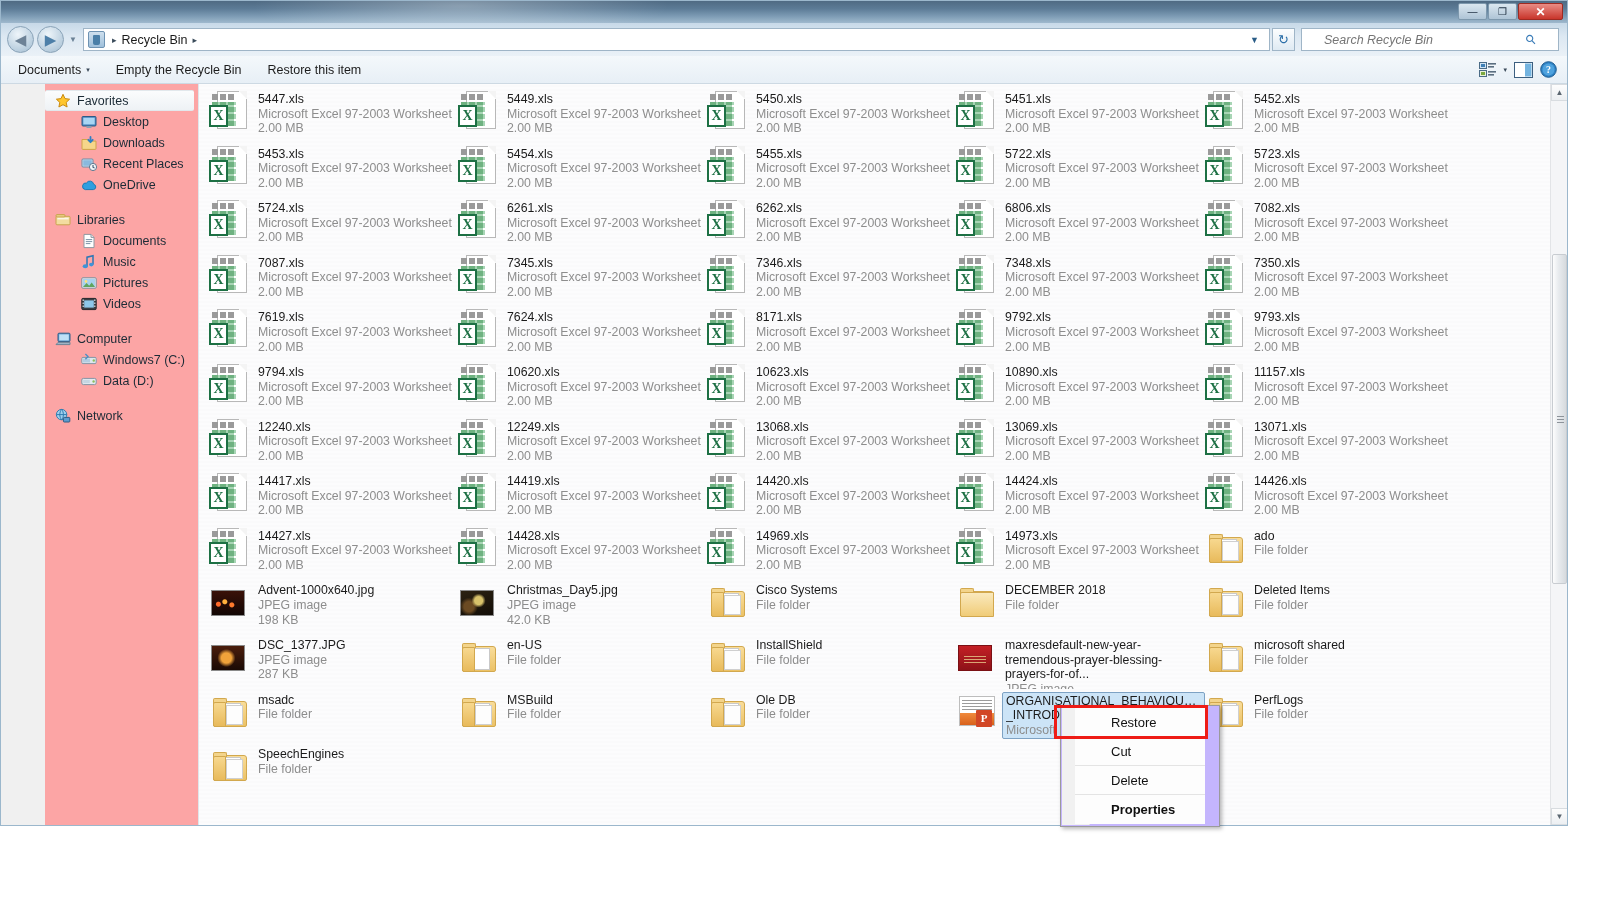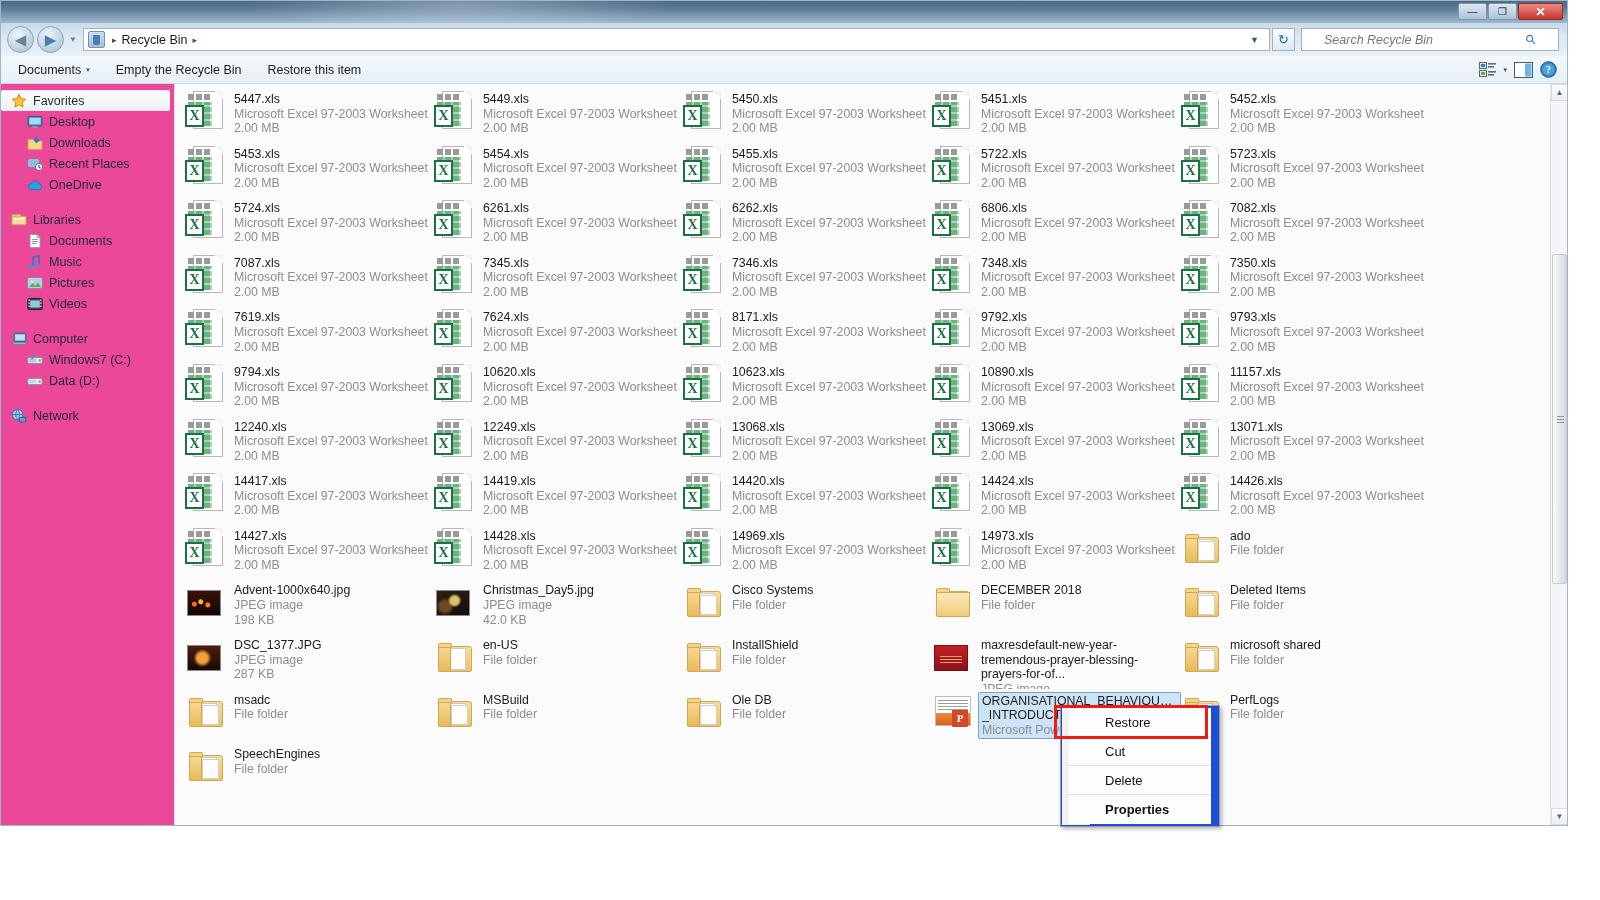--- a/index.html
+++ b/index.html
@@ -110,30 +110,30 @@
   .caret { font-size:7px; color:#3b4a5a; }
 
   
   #bodyarea {
     position:absolute; left:0; top:83px; right:0; bottom:0;
     display:flex;
   }
 
   
   #navpane {
-    width:174px; background:#ec4899;
+    width:154px; background:#fca5a5;
     border-right:1px solid #dfe6eb;
-    padding-top:6px; overflow:hidden; flex:none;
+    padding-top:6px; overflow:hidden; flex:none;margin-left:44px;
   }
   .navitem {
     height:21px; display:flex; align-items:center;
     font-size:12.5px; color:#1c2b36; padding-left:10px; gap:6px;
     white-space:nowrap;
   }
-  .navitem.lvl2 { padding-left:26px; }
+  .navitem.lvl2 { padding-left:36px; }
   .navitem.selected {
     background:linear-gradient(180deg,#fbfcfd,#eef2f5);
     border-top:1px solid #e2e8ec; border-bottom:1px solid #e2e8ec;
     border-radius:2px; margin-right:4px;
   }
   .navgap { height:14px; }
   .nico { width:16px; height:16px; flex:none; position:relative; }
 
   
   #listpane {
@@ -300,23 +300,23 @@
   }
   #sbthumb::after {
     content:""; position:absolute; left:4px; top:50%; margin-top:-4px;
     width:7px; height:8px;
     background:repeating-linear-gradient(0deg,#8d939a 0 1px, transparent 1px 3px);
   }
 
   
   #ctxmenu {
     position:absolute; left:1059px; top:704px; width:160px;
-    background:#1d4ed8; border:1px solid #9a9a9a;
+    background:#c4b5fd; border:1px solid #9a9a9a;
     box-shadow:2px 2px 4px rgba(0,0,0,.28);
-    padding:2px 8px; z-index:40;
+    padding:2px 14px; z-index:40;
   }
   #ctxgutter {
     position:absolute; left:1px; top:1px; width:28px; bottom:1px;
     background:#f1f1f1; border-right:1px solid #e0e0e0;
   }
   .ctxitem {
     position:relative; height:29px; line-height:29px;
     padding-left:36px; font-size:13px; color:#111111;
     border-bottom:1px solid #e4e4e4; background:#fdfdfd;
   }

